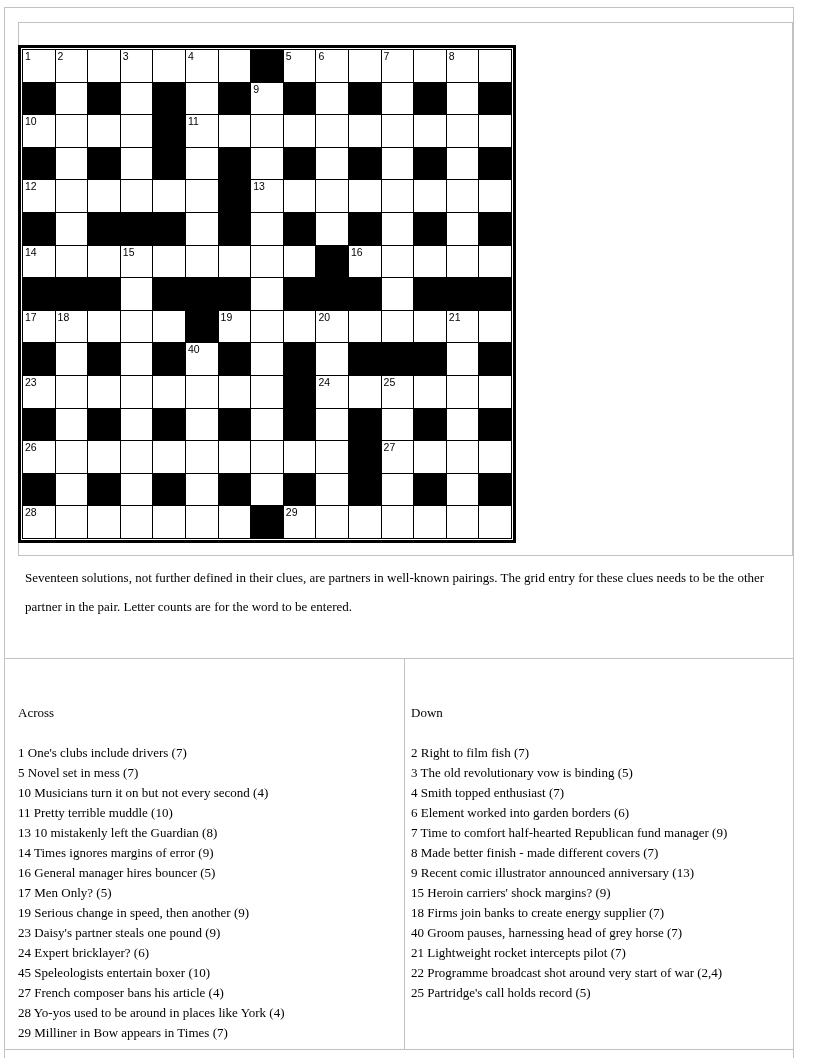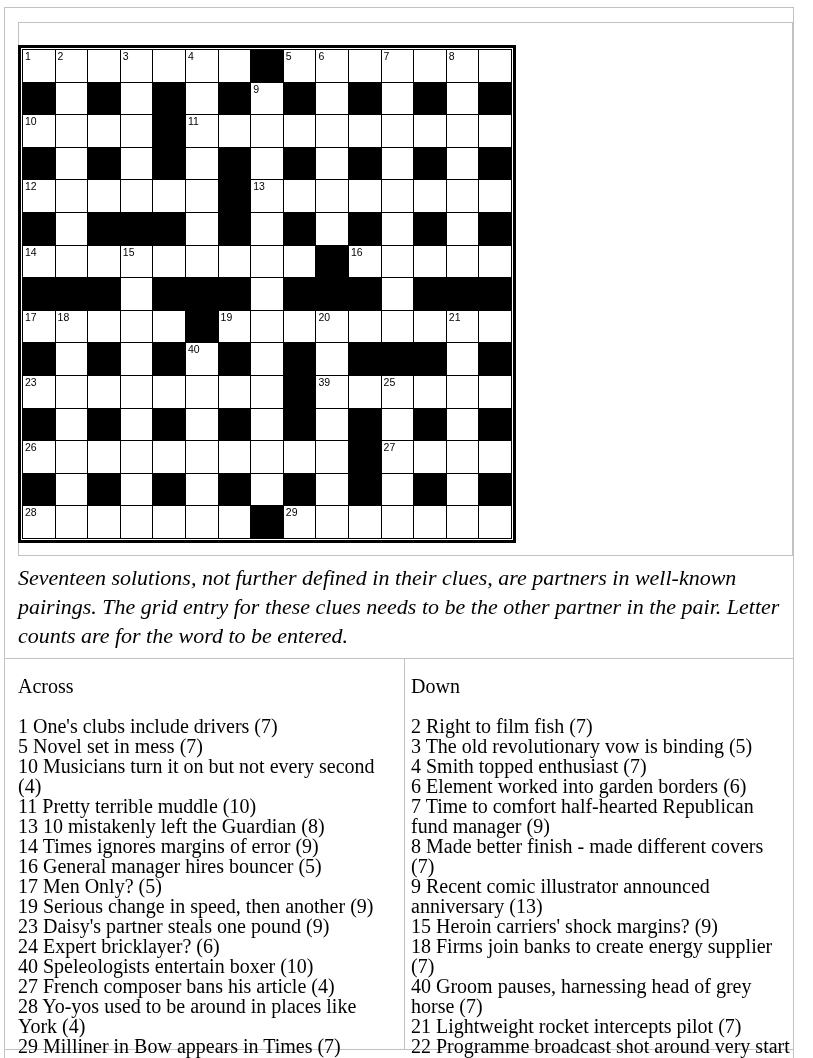--- a/index.html
+++ b/index.html
@@ -18,24 +18,24 @@
              box-sizing:border-box;border:3px solid #000;background:#fff;padding:1px;}
   .cells{width:100%;height:100%;box-sizing:border-box;border:1px solid #000;
          display:grid;grid-template-columns:repeat(15,1fr);grid-template-rows:repeat(15,1fr);
          gap:1px;background:#000;}
   .cell{position:relative;}
   .cell.w{background:#fff;}
   .cell.b{background:#000;}
   .num{position:absolute;left:2px;top:0px;font-family:"Liberation Sans",sans-serif;
        font-size:10.5px;line-height:12px;color:#000;}
 
-  .preamble{position:absolute;left:18px;top:563px;width:770px;
-            font-size:22px;line-height:29px;font-style:italic;}
-
-  .clue-col{position:absolute;top:676px;font-size:20px;line-height:20px;font-family:Liberation Serif, serif;}
+  .preamble{position:absolute;left:25px;top:563px;width:770px;
+            font-size:13px;line-height:29px;}
+
+  .clue-col{position:absolute;top:703px;font-size:13px;line-height:20px;font-family:Liberation Serif, serif;}
   .clue-col .hdr{margin-bottom:20px;}
   .clue{min-height:20px;}
   #across-col{left:18px;width:378px;}
   #down-col{left:411px;width:380px;}
 </style>
 </head>
 <body>
 
 <div class="hline" style="left:4px;top:7px;width:790px;"></div>
 <div class="vline" style="left:4px;top:7px;height:1051px;"></div>
@@ -246,21 +246,21 @@
       </div>
       <div class="cell w"></div>
       <div class="cell w"></div>
       <div class="cell w"></div>
       <div class="cell w"></div>
       <div class="cell w"></div>
       <div class="cell w"></div>
       <div class="cell w"></div>
       <div class="cell b"></div>
       <div class="cell w">
-        <span class="num">39</span>
+        <span class="num">24</span>
       </div>
       <div class="cell w"></div>
       <div class="cell w">
         <span class="num">25</span>
       </div>
       <div class="cell w"></div>
       <div class="cell w"></div>
       <div class="cell w"></div>
       <div class="cell b"></div>
       <div class="cell w"></div>
@@ -342,21 +342,21 @@
       <div class="clue">5 Novel set in mess (7)</div>
       <div class="clue">10 Musicians turn it on but not every second (4)</div>
       <div class="clue">11 Pretty terrible muddle (10)</div>
       <div class="clue">13 10 mistakenly left the Guardian (8)</div>
       <div class="clue">14 Times ignores margins of error (9)</div>
       <div class="clue">16 General manager hires bouncer (5)</div>
       <div class="clue">17 Men Only? (5)</div>
       <div class="clue">19 Serious change in speed, then another (9)</div>
       <div class="clue">23 Daisy's partner steals one pound (9)</div>
       <div class="clue">24 Expert bricklayer? (6)</div>
-      <div class="clue">40 Speleologists entertain boxer (10)</div>
+      <div class="clue">45 Speleologists entertain boxer (10)</div>
       <div class="clue">27 French composer bans his article (4)</div>
       <div class="clue">28 Yo-yos used to be around in places like York (4)</div>
       <div class="clue">29 Milliner in Bow appears in Times (7)</div>
     </div>
 </div>
 
 <div id="down-col" class="clue-col">
   <div class="hdr">Down</div>
   <div id="down-list">
       <div class="clue">2 Right to film fish (7)</div>

